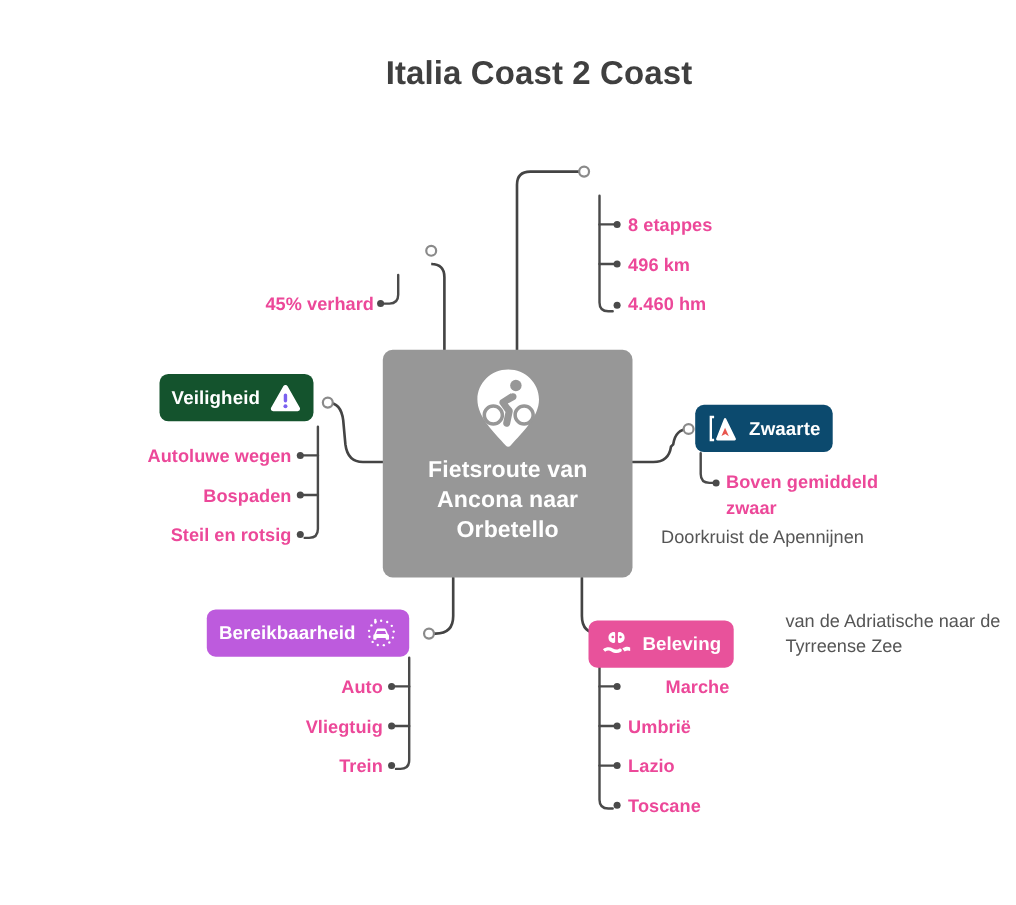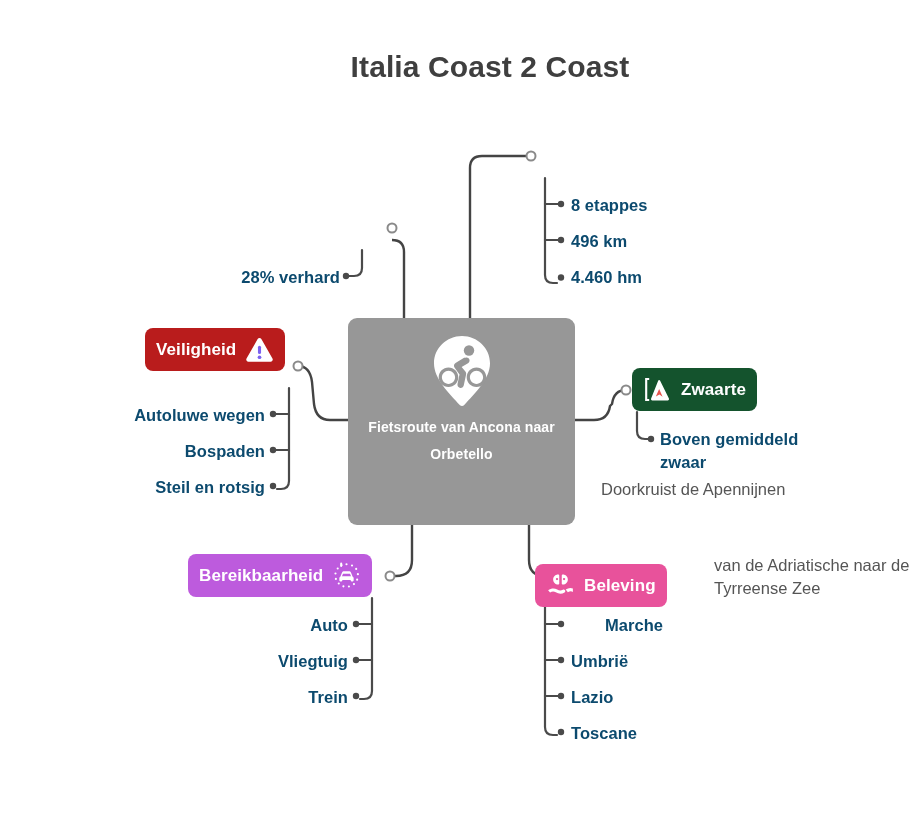--- a/index.html
+++ b/index.html
@@ -85,21 +85,21 @@
   .center-icon {
     width: 62px;
     height: 72px;
     display: block;
   }
   .center-label {
     margin-top: 7px;
     width: 100%;
     text-align: center;
     color: #ffffff;
-    font-size: 14px;
+    font-size: 21px;
     font-weight: bold;
     line-height: 27px;
     letter-spacing: 0.1px;
   }
 
   
   .badge {
     position: absolute;
     display: flex;
     align-items: center;
@@ -120,21 +120,21 @@
     display: block;
   }
   .badge.icon-left .b-icon { margin-right: 9px; }
   .badge.icon-right .b-icon { margin-left: 9px; }
 
   
   .leaf {
     position: absolute;
     font-size: 16.5px;
     font-weight: bold;
-    color: #0c4a6e;
+    color: #ec4899;
     white-space: nowrap;
     letter-spacing: 0.05px;
   }
   .leaf.right-align {
     text-align: right;
     transform: translateX(-100%);
   }
   .leaf.wrap {
     white-space: normal;
     line-height: 23px;
@@ -222,35 +222,35 @@
         <path d="M45.5 32.5 c-5.4 0-9.8 4.4-9.8 9.8 c0 5.4 4.4 9.8 9.8 9.8 c5.4 0 9.8-4.4 9.8-9.8 c0-5.4-4.4-9.8-9.8-9.8 Z m0 3.2 c3.6 0 6.6 3 6.6 6.6 c0 3.6-3 6.6-6.6 6.6 c-3.6 0-6.6-3-6.6-6.6 c0-3.6 3-6.6 6.6-6.6 Z"></path>
       </g>
     </svg>
     <div class="center-label">Fietsroute van Ancona naar Orbetello</div>
   </div>
 
   <div class="leaf" style="left:571px; top:196px;">8 etappes</div>
   <div class="leaf" style="left:571px; top:232px;">496 km</div>
   <div class="leaf" style="left:571px; top:268px;">4.460 hm</div>
 
-  <div class="leaf right-align" style="left:340px; top:268px;">28% verhard</div>
-
-  <div class="badge icon-right" style="left:145px; top:328px; background:#b91c1c;">
+  <div class="leaf right-align" style="left:340px; top:268px;">45% verhard</div>
+
+  <div class="badge icon-right" style="left:145px; top:340px; background:#14532d;">
     <span>Veiligheid</span>
     <svg class="b-icon" viewBox="0 0 30 30">
       <path fill="#ffffff" d="M15 3 c-0.8 0-1.5 0.4-1.9 1.1 L1.6 24.3 c-0.9 1.5 0.2 3.4 1.9 3.4 l23 0 c1.7 0 2.8-1.9 1.9-3.4 L16.9 4.1 C16.5 3.4 15.8 3 15 3 Z"></path>
       <rect x="13.4" y="11" width="3.2" height="8.6" rx="1.6" fill="#7B61F0"></rect>
       <circle cx="15" cy="23" r="1.9" fill="#7B61F0"></circle>
     </svg>
   </div>
   <div class="leaf right-align" style="left:265px; top:406px;">Autoluwe wegen</div>
   <div class="leaf right-align" style="left:265px; top:442px;">Bospaden</div>
   <div class="leaf right-align" style="left:265px; top:478px;">Steil en rotsig</div>
 
-  <div class="badge icon-left" style="left:632px; top:368px; background:#14532d;">
+  <div class="badge icon-left" style="left:632px; top:368px; background:#0c4a6e;">
     <svg class="b-icon" viewBox="0 0 30 30">
       <g fill="#ffffff">
         <path d="M2.2 3 l4.2 0 l0 2.3 l-2 0 l0 19.4 l2 0 l0 2.3 l-4.2 0 Z"></path>
         <path d="M17.6 5.6 c-0.4-0.7-1.4-0.7-1.8 0 L8.4 24.4 c-0.4 0.9 0.2 1.9 1.2 1.9 l16 0 c1 0 1.6-1 1.2-1.9 Z"></path>
         <path d="M16.7 14.4 l-3.4 7.8 l3.7-2 l3.3 2.2 Z" fill="#E8554E"></path>
       </g>
     </svg>
     <span>Zwaarte</span>
   </div>
   <div class="leaf wrap" style="left:660px; top:428px; width:175px;">Boven gemiddeld zwaar</div>

